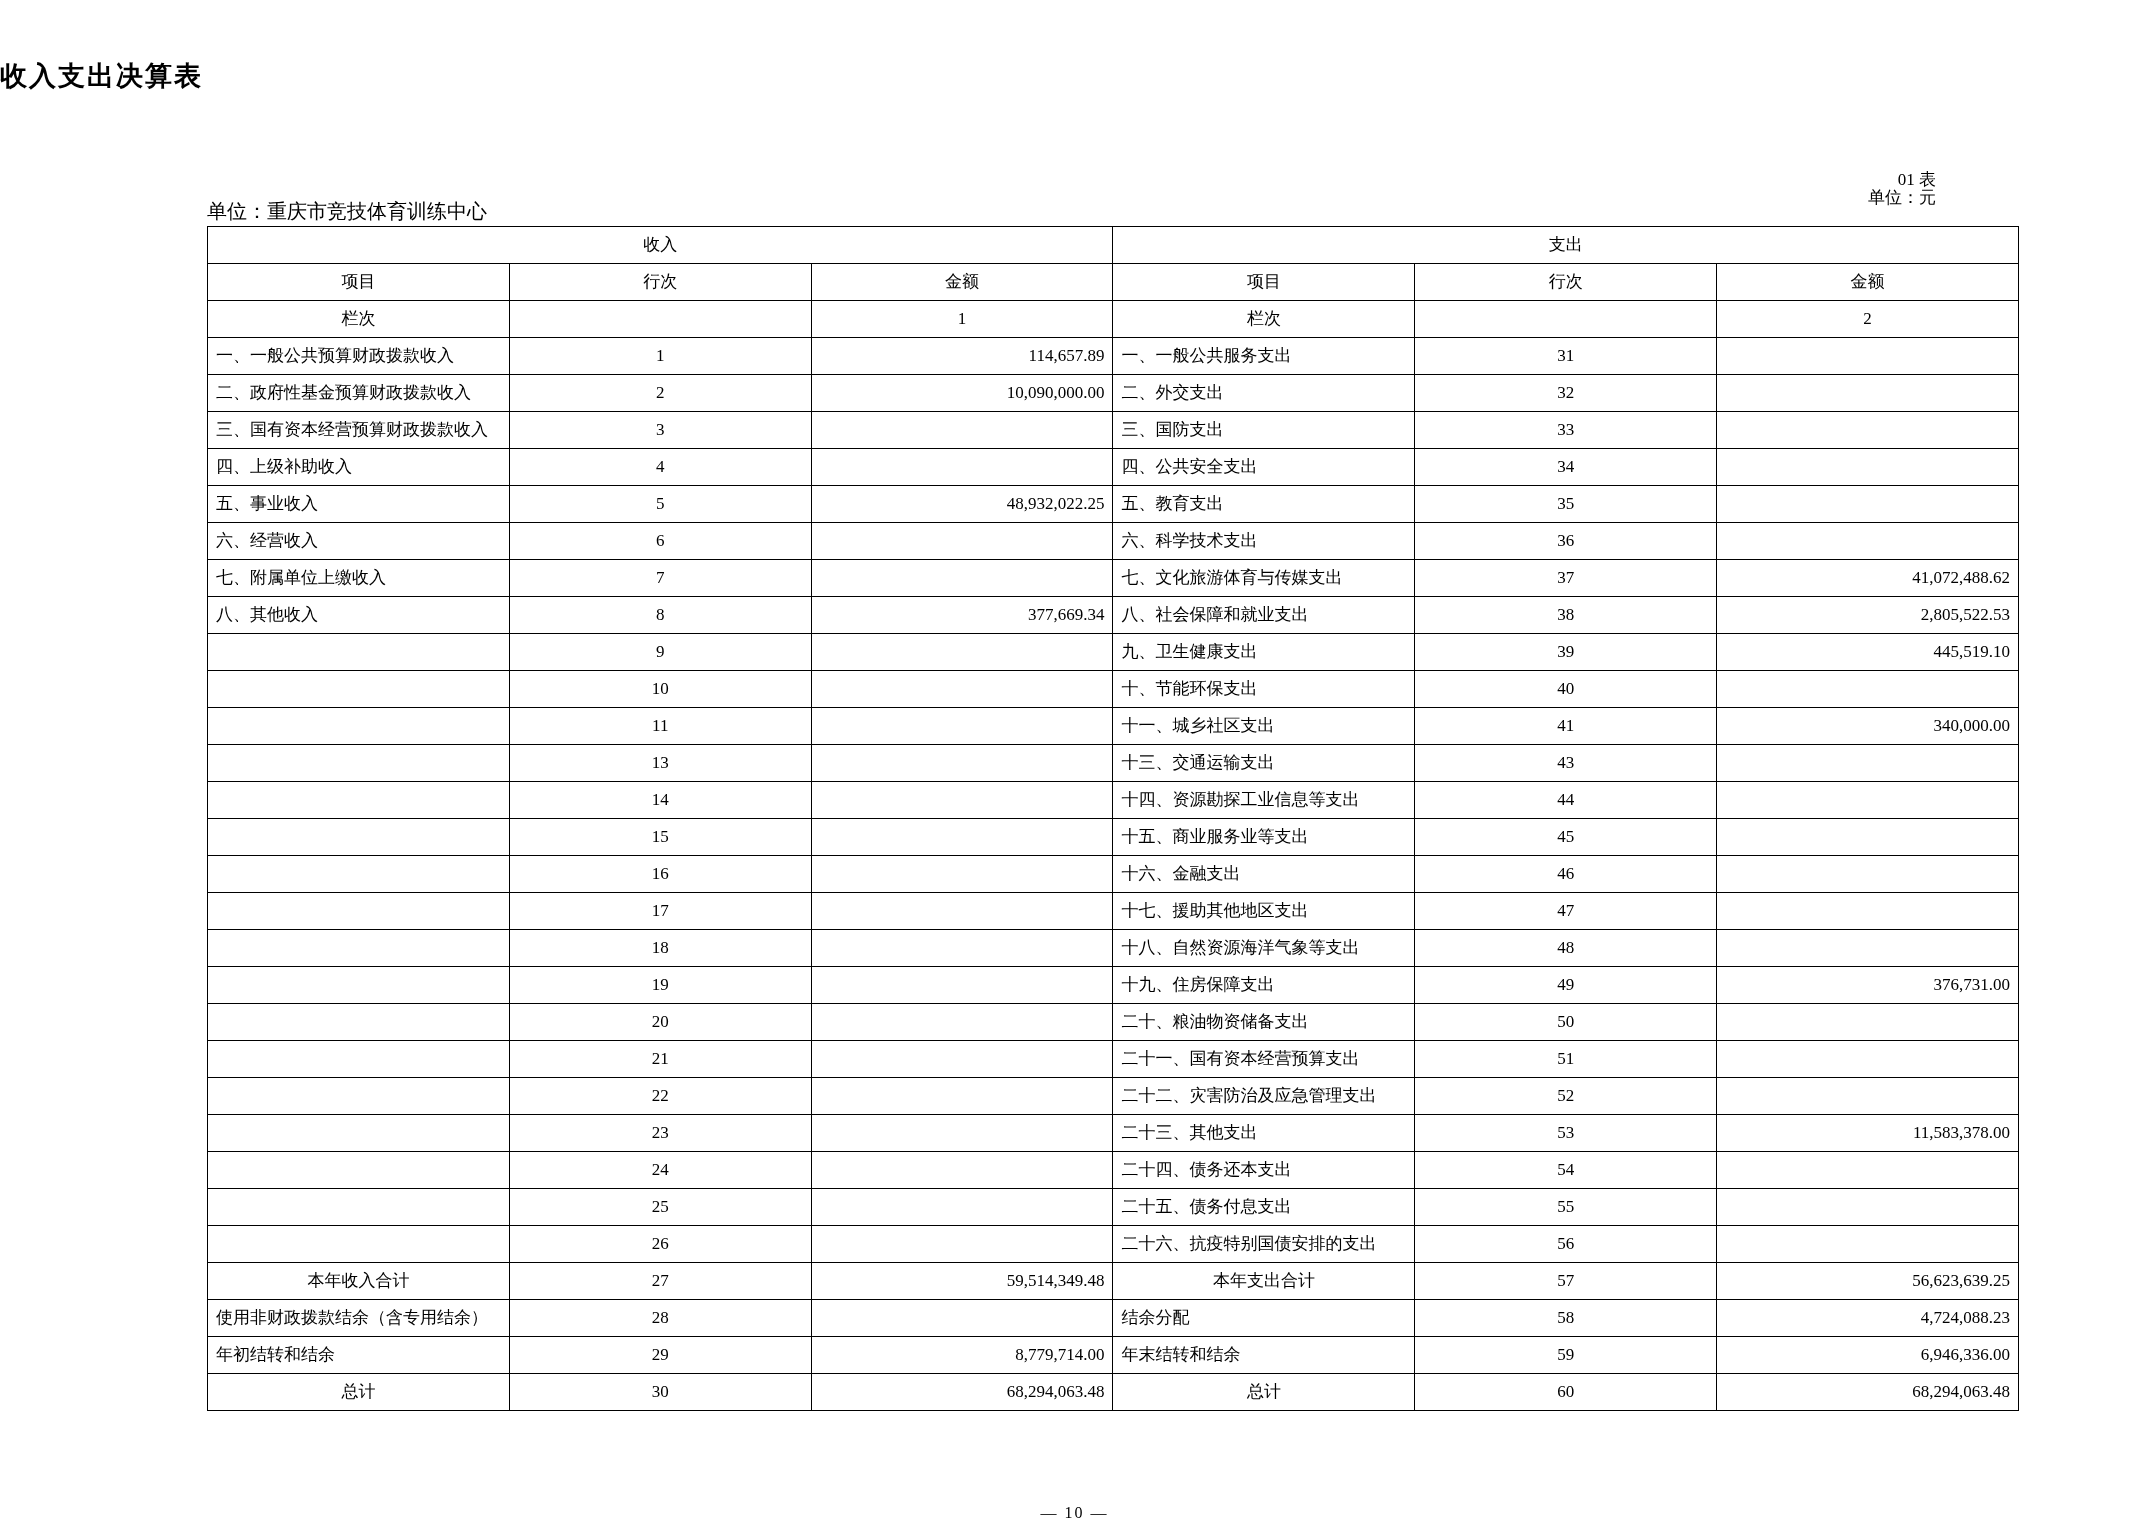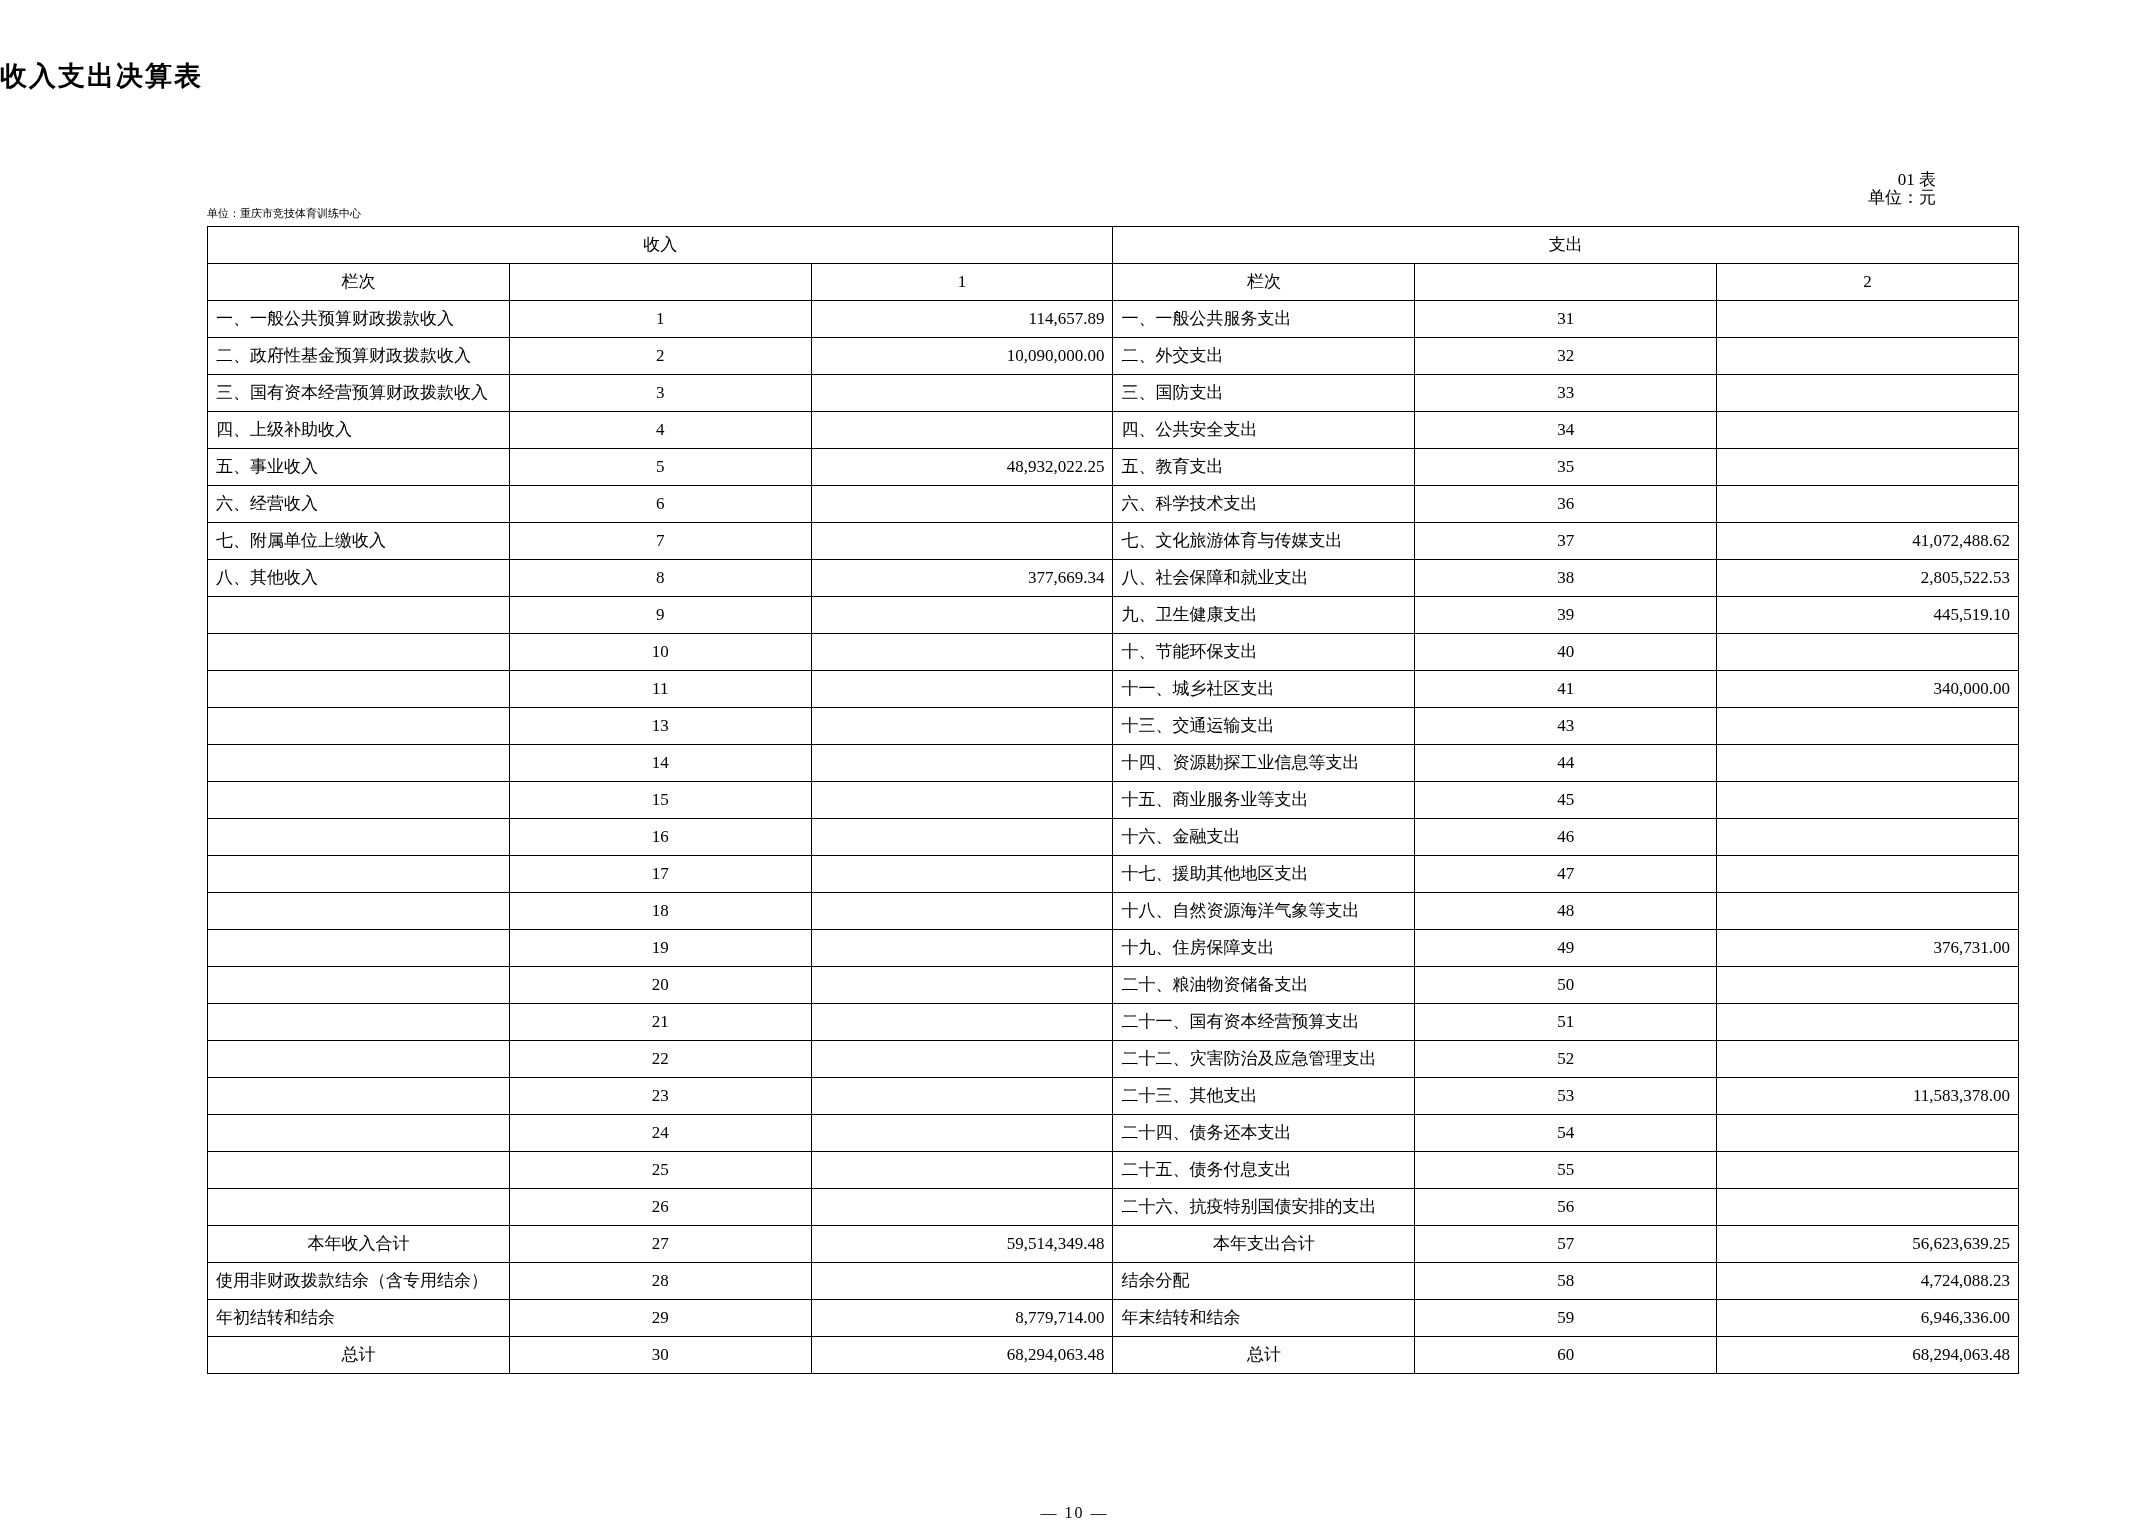--- a/index.html
+++ b/index.html
@@ -36,22 +36,22 @@
   }
   .unit-right {
     position: absolute;
     right: 213px;
     top: 128px;
     font-size: 17px;
   }
   .unit-left {
     position: absolute;
     left: 207px;
-    top: 148px;
-    font-size: 11px;
+    top: 140px;
+    font-size: 20px;
   }
   table.main {
     border-collapse: collapse;
     position: absolute;
     left: 207px;
     top: 168px;
     width: 1812px;
     table-layout: fixed;
   }
   table.main td {
@@ -91,20 +91,28 @@
 
   <div class="table-number">01 表</div>
   <div class="unit-right">单位：元</div>
   <div class="unit-left">单位：重庆市竞技体育训练中心</div>
 
   <table class="main">
     <tbody id="table-body">
       <tr>
         <td class="ctr" colspan="3">收入</td>
         <td class="ctr" colspan="3">支出</td>
+      </tr>
+      <tr>
+        <td class="ctr c-item">项目</td>
+        <td class="ctr c-line">行次</td>
+        <td class="ctr c-amt" style="text-align:center;padding-right:8px;">金额</td>
+        <td class="ctr c-item">项目</td>
+        <td class="ctr c-line">行次</td>
+        <td class="ctr c-amt" style="text-align:center;padding-right:8px;">金额</td>
       </tr>
       <tr>
         <td class="ctr">栏次</td>
         <td class="ctr"></td>
         <td class="ctr" style="text-align:center;padding-right:8px;">1</td>
         <td class="ctr">栏次</td>
         <td class="ctr"></td>
         <td class="ctr" style="text-align:center;padding-right:8px;">2</td>
       </tr>
     <tr>

